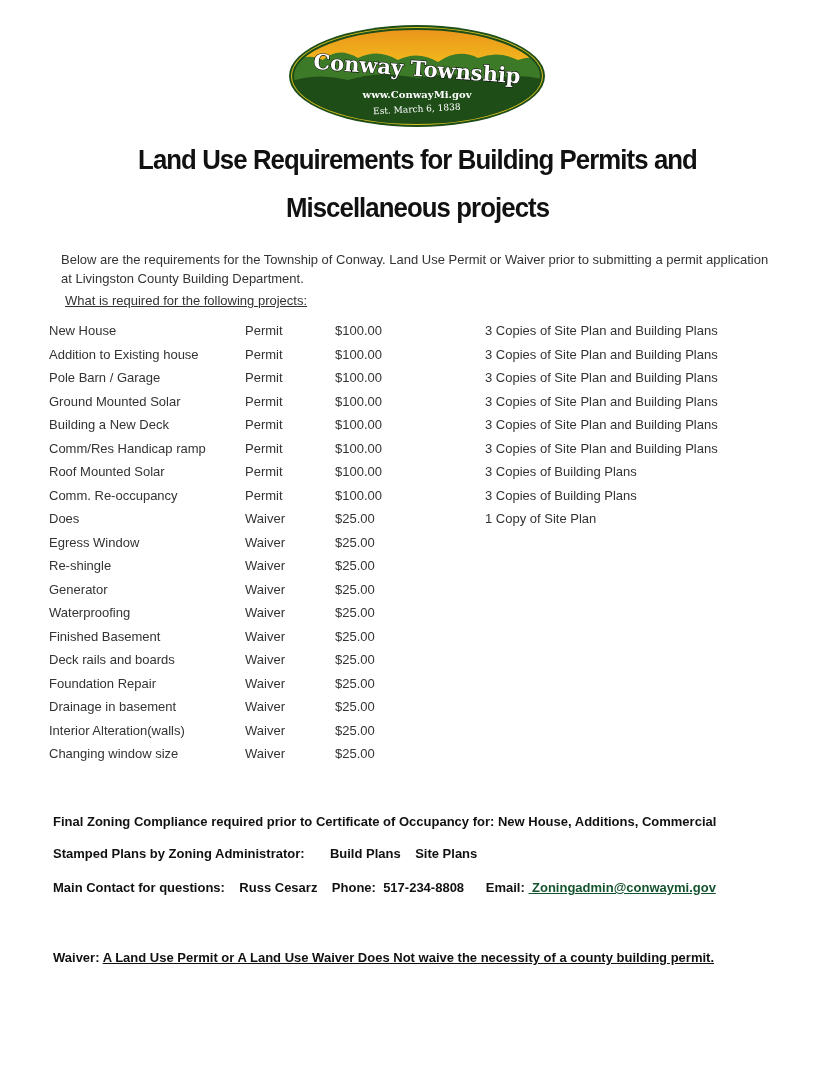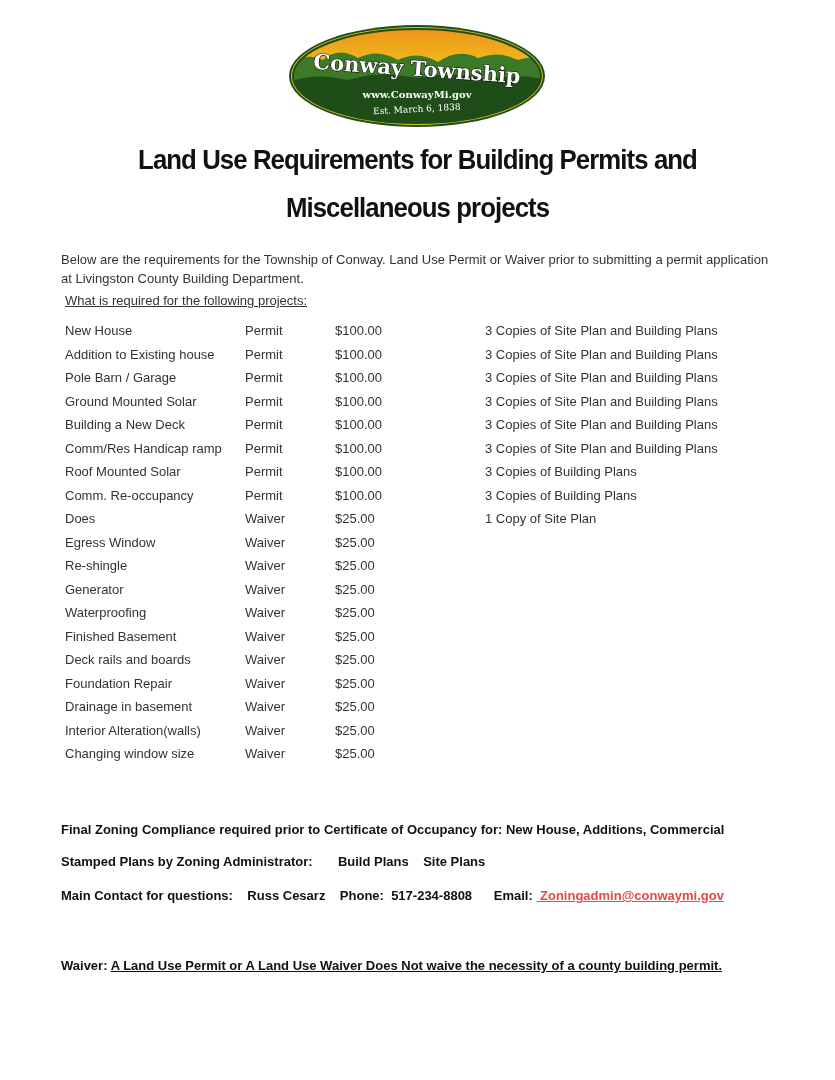--- a/index.html
+++ b/index.html
@@ -23,34 +23,34 @@
       position: absolute; left: 49px; top: 238px; width: 720px;
       font-size: 13px; line-height: 19px; color: #333; margin: 12px;
     }
     .req-heading {
       position: absolute; left: 65px; top: 293px; font-size: 13px;
       color: #333; text-decoration: underline; margin: 0;
     }
     .table { position: absolute; left: 49px; top: 323px; }
     .row { position: relative; height: 23.5px; font-size: 13px; color: #333; }
     .row span { position: absolute; top: 0; white-space: nowrap; }
-    .c-project { left: 16px; }
+    .c-project { left: 0; }
     .c-type { left: 196px; }
     .c-fee { left: 286px; text-align: right; }
     .c-req { left: 393px; margin-left: 43px; }
     .bold-line {
       position: absolute; left: 49px; font-size: 13px; font-weight: bold;
-      color: #111; white-space: nowrap; margin: 12px;
+      color: #111; white-space: nowrap; margin: 4px;
     }
     .bold-line span { white-space: pre; }
     .l-final { top: 810px; }
     .l-stamped { top: 842px; text-align: right; }
     .l-contact { top: 876px; }
     .l-notes { top: 946px; }
-    .email-link { color: #ef4444; text-decoration: underline; }
+    .email-link { color: #14532d; text-decoration: underline; }
     .u { text-decoration: underline; }
   </style>
 </head>
 <body>
 
 <div class="logo-wrap">
   <svg viewBox="0 0 258 104" xmlns="http://www.w3.org/2000/svg">
     <defs>
       <linearGradient id="sky" x1="0" y1="0" x2="0" y2="1">
         <stop offset="0" stop-color="#e8901a"></stop>

